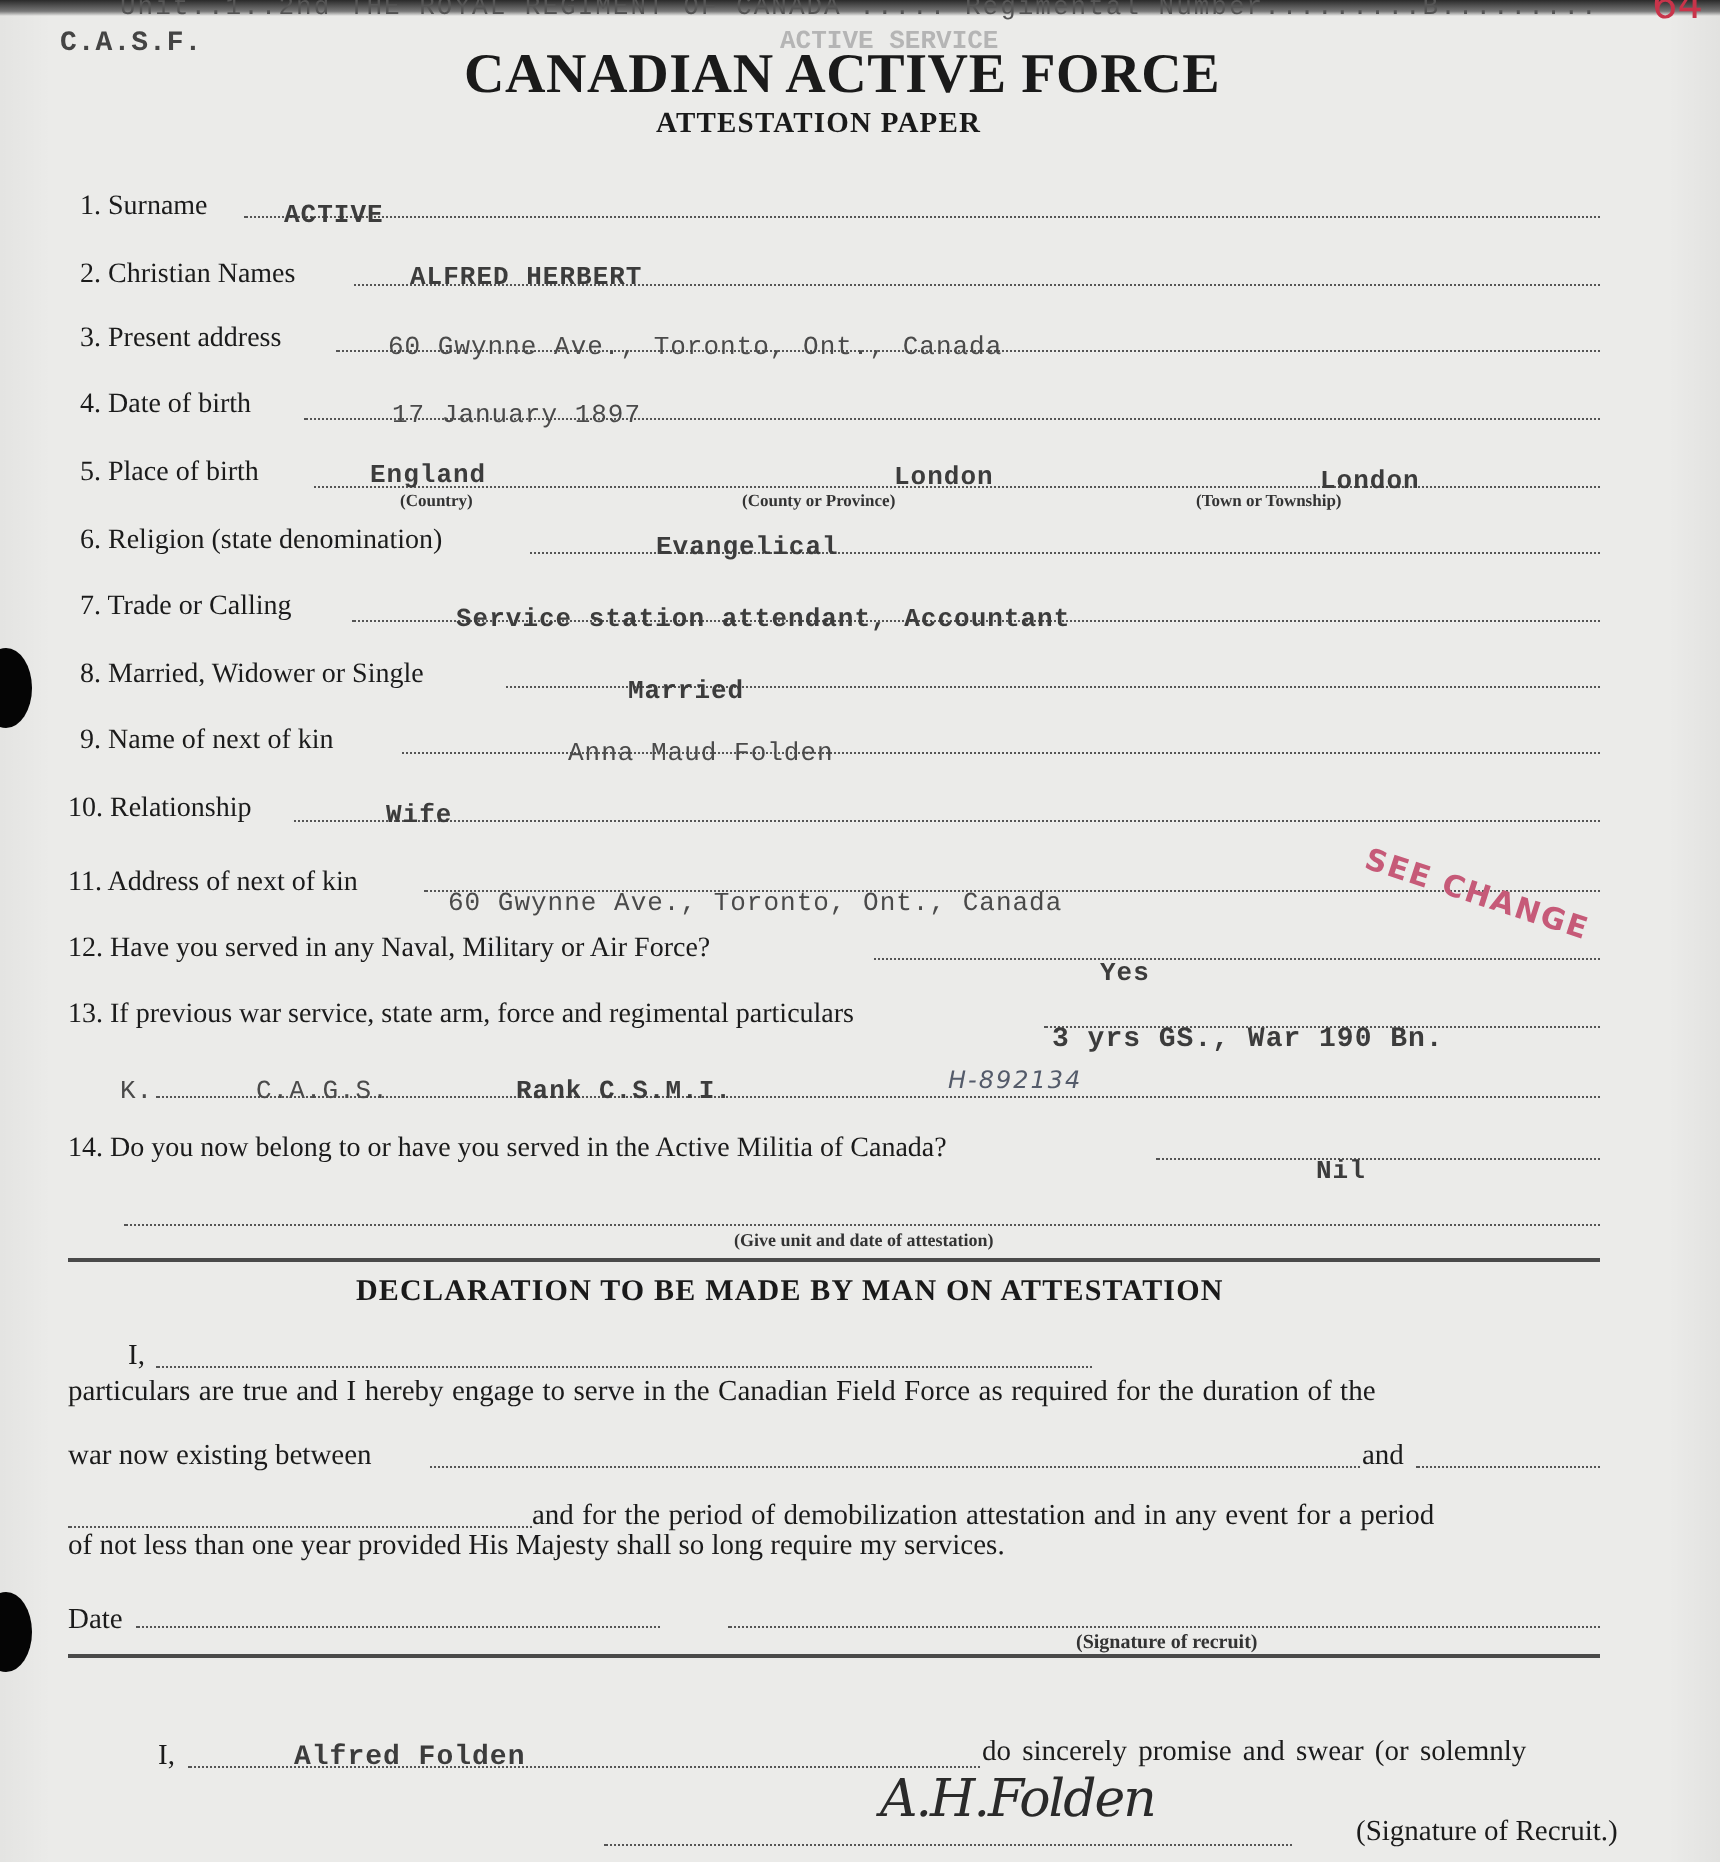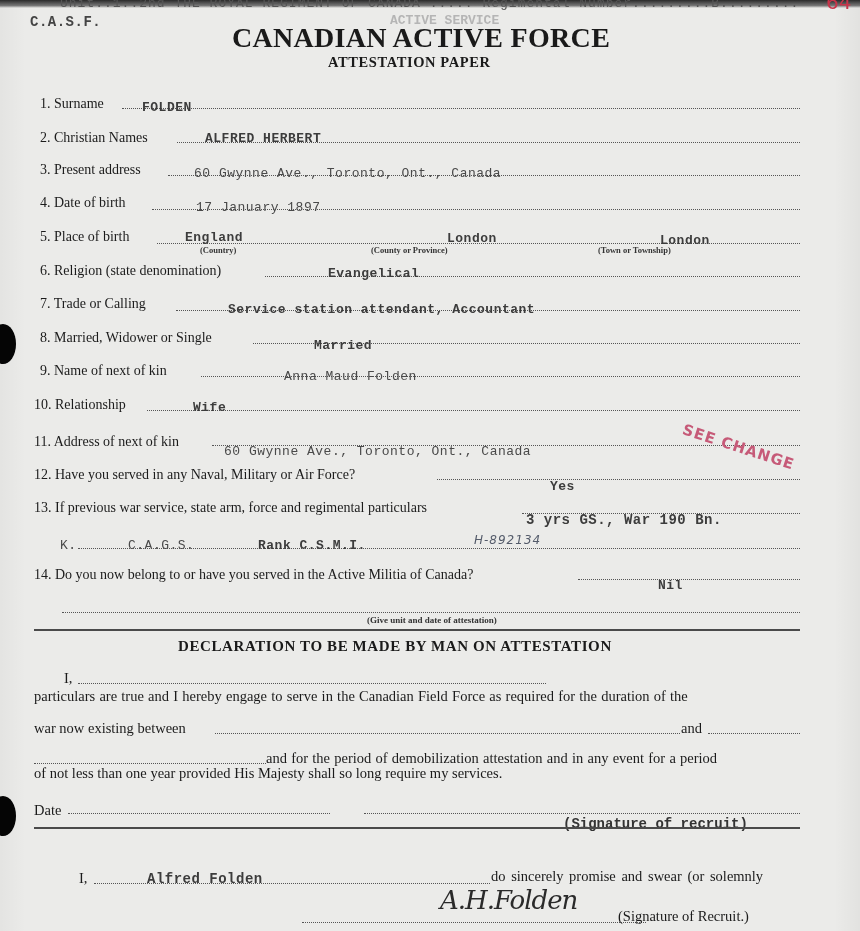--- a/index.html
+++ b/index.html
@@ -50,21 +50,21 @@
   <div class="hole" style="left:-10px; top:324px;"></div>
   <div class="hole" style="left:-10px; top:796px;"></div>
 
   <div class="abs typed bold" style="left:30px; top:14px; font-size:14px; color:#444;">C.A.S.F.</div>
   <div class="abs ghost" style="left:390px; top:13px;">ACTIVE SERVICE</div>
   <div class="abs title" style="left:232px; top:22px;">CANADIAN ACTIVE FORCE</div>
   <div class="abs subtitle" style="left:328px; top:54px;">ATTESTATION PAPER</div>
 
   <div class="abs label" style="left:40px; top:96px;"><span>1.</span> <span>Surname</span></div>
   <div class="dots" style="left:122px; top:108px; width:678px;"></div>
-  <div class="abs typed bold" style="left:142px; top:100px;">FOLDEN</div>
+  <div class="abs typed bold" style="left:142px; top:100px;">ACTIVE</div>
 
   <div class="abs label" style="left:40px; top:130px;"><span>2.</span> <span>Christian Names</span></div>
   <div class="dots" style="left:177px; top:142px; width:623px;"></div>
   <div class="abs typed bold" style="left:205px; top:131px;">ALFRED HERBERT</div>
 
   <div class="abs label" style="left:40px; top:162px;"><span>3.</span> <span>Present address</span></div>
   <div class="dots" style="left:168px; top:175px; width:632px;"></div>
   <div class="abs typed" style="left:194px; top:166px;">60 Gwynne Ave., Toronto, Ont., Canada</div>
 
   <div class="abs label" style="left:40px; top:195px;"><span>4.</span> <span>Date of birth</span></div>
@@ -142,27 +142,27 @@
   <div class="abs para" style="left:681px; top:720px;">and</div>
   <div class="dots" style="left:708px; top:733px; width:92px;"></div>
 
   <div class="dots" style="left:34px; top:763px; width:232px;"></div>
   <div class="abs para" style="left:266px; top:750px; word-spacing:0.6px;">and for the period of demobilization attestation and in any event for a period</div>
   <div class="abs para" style="left:34px; top:765px;">of not less than one year provided His Majesty shall so long require my services.</div>
 
   <div class="abs para" style="left:34px; top:802px;">Date</div>
   <div class="dots" style="left:68px; top:813px; width:262px;"></div>
   <div class="dots" style="left:364px; top:813px; width:436px;"></div>
-  <div class="abs caption" style="left:563px; top:816px; font-size:14px;font-family:Liberation Mono, monospace;">(Signature of recruit)</div>
+  <div class="abs caption" style="left:538px; top:816px; font-size:10px;">(Signature of recruit)</div>
 
   <div class="rule" style="left:34px; top:827px; width:766px;"></div>
 
 
   <div class="abs para" style="left:79px; top:870px;">I,</div>
   <div class="dots" style="left:94px; top:883px; width:396px;"></div>
   <div class="abs typed bold" style="left:147px; top:871px; font-size:14px;">Alfred Folden</div>
   <div class="abs para" style="left:491px; top:868px; word-spacing:2px;">do sincerely promise and swear (or solemnly</div>
 
   <div class="dots" style="left:302px; top:922px; width:344px;"></div>
   <div class="abs sig" style="left:440px; top:885px;">A.H.Folden</div>
-  <div class="abs para" style="left:618px; top:908px;">(Signature of Recruit.)</div>
+  <div class="abs para" style="left:678px; top:908px;">(Signature of Recruit.)</div>
 
 </div>
 
 </body></html>

